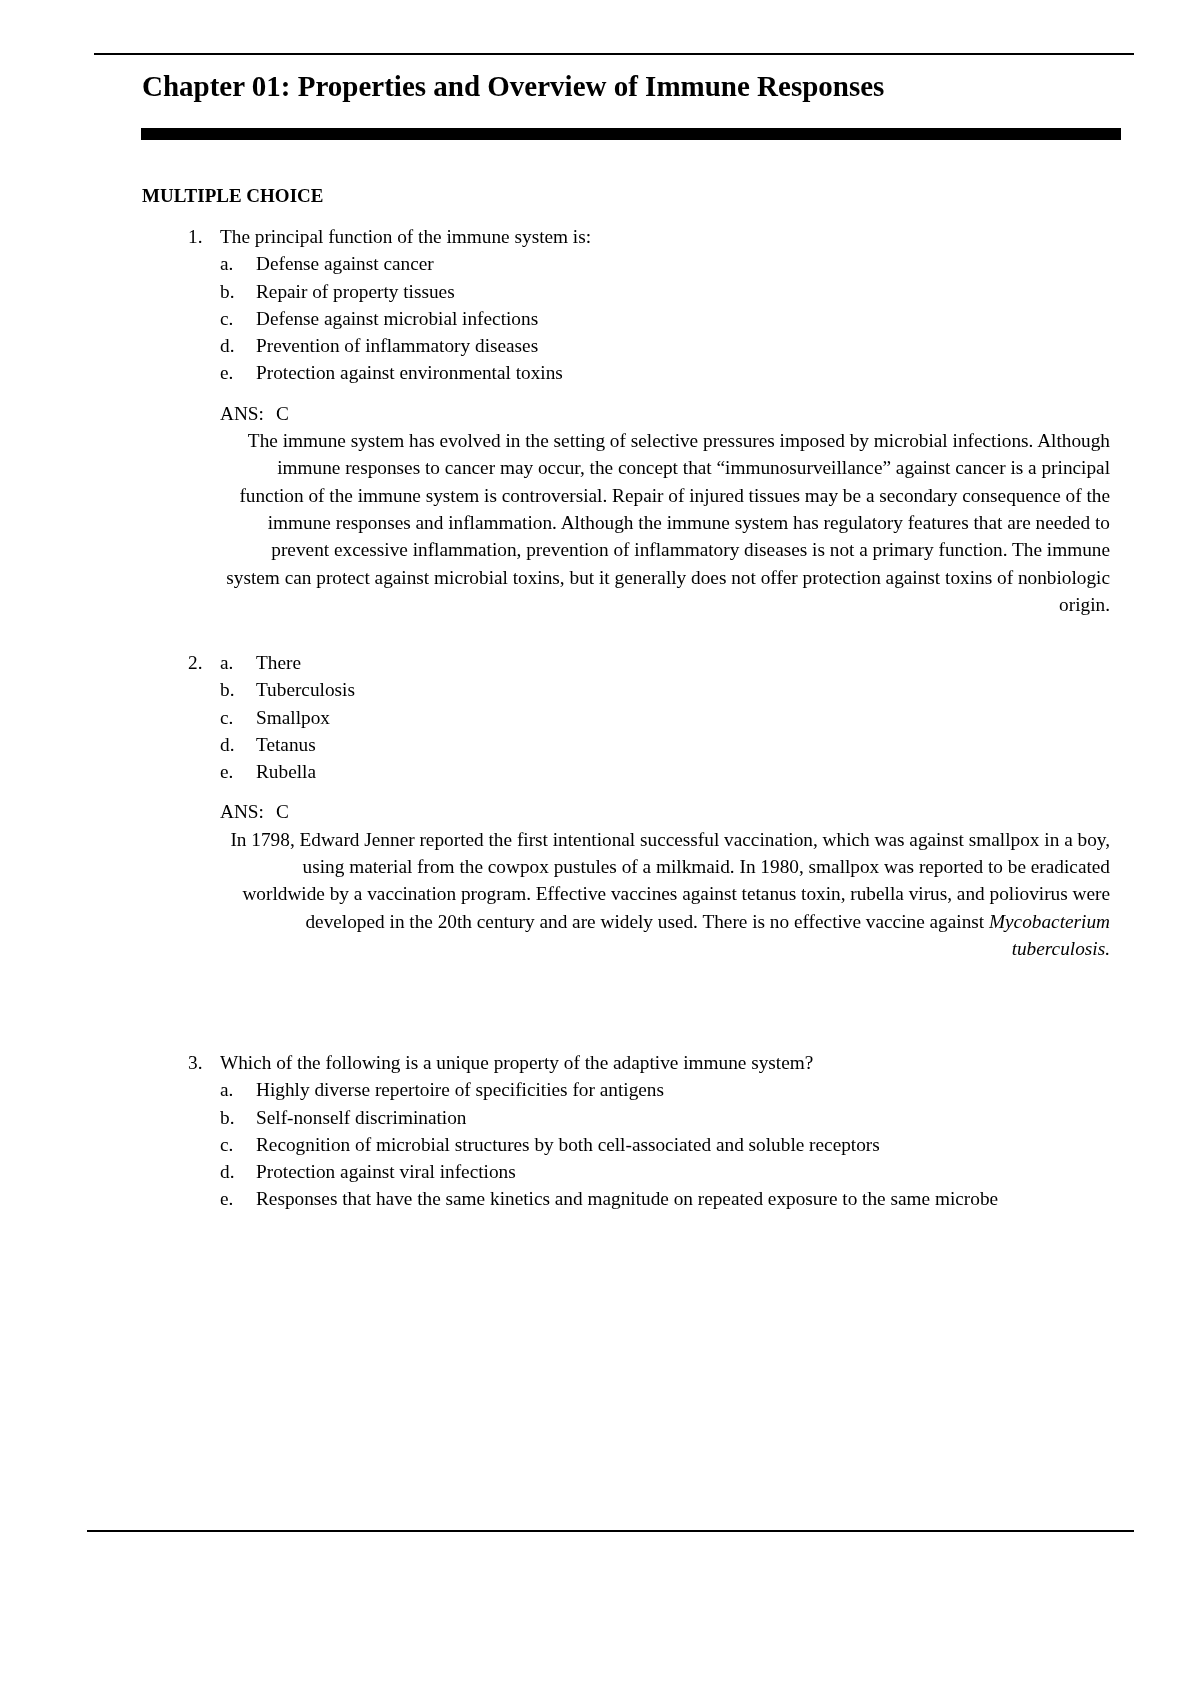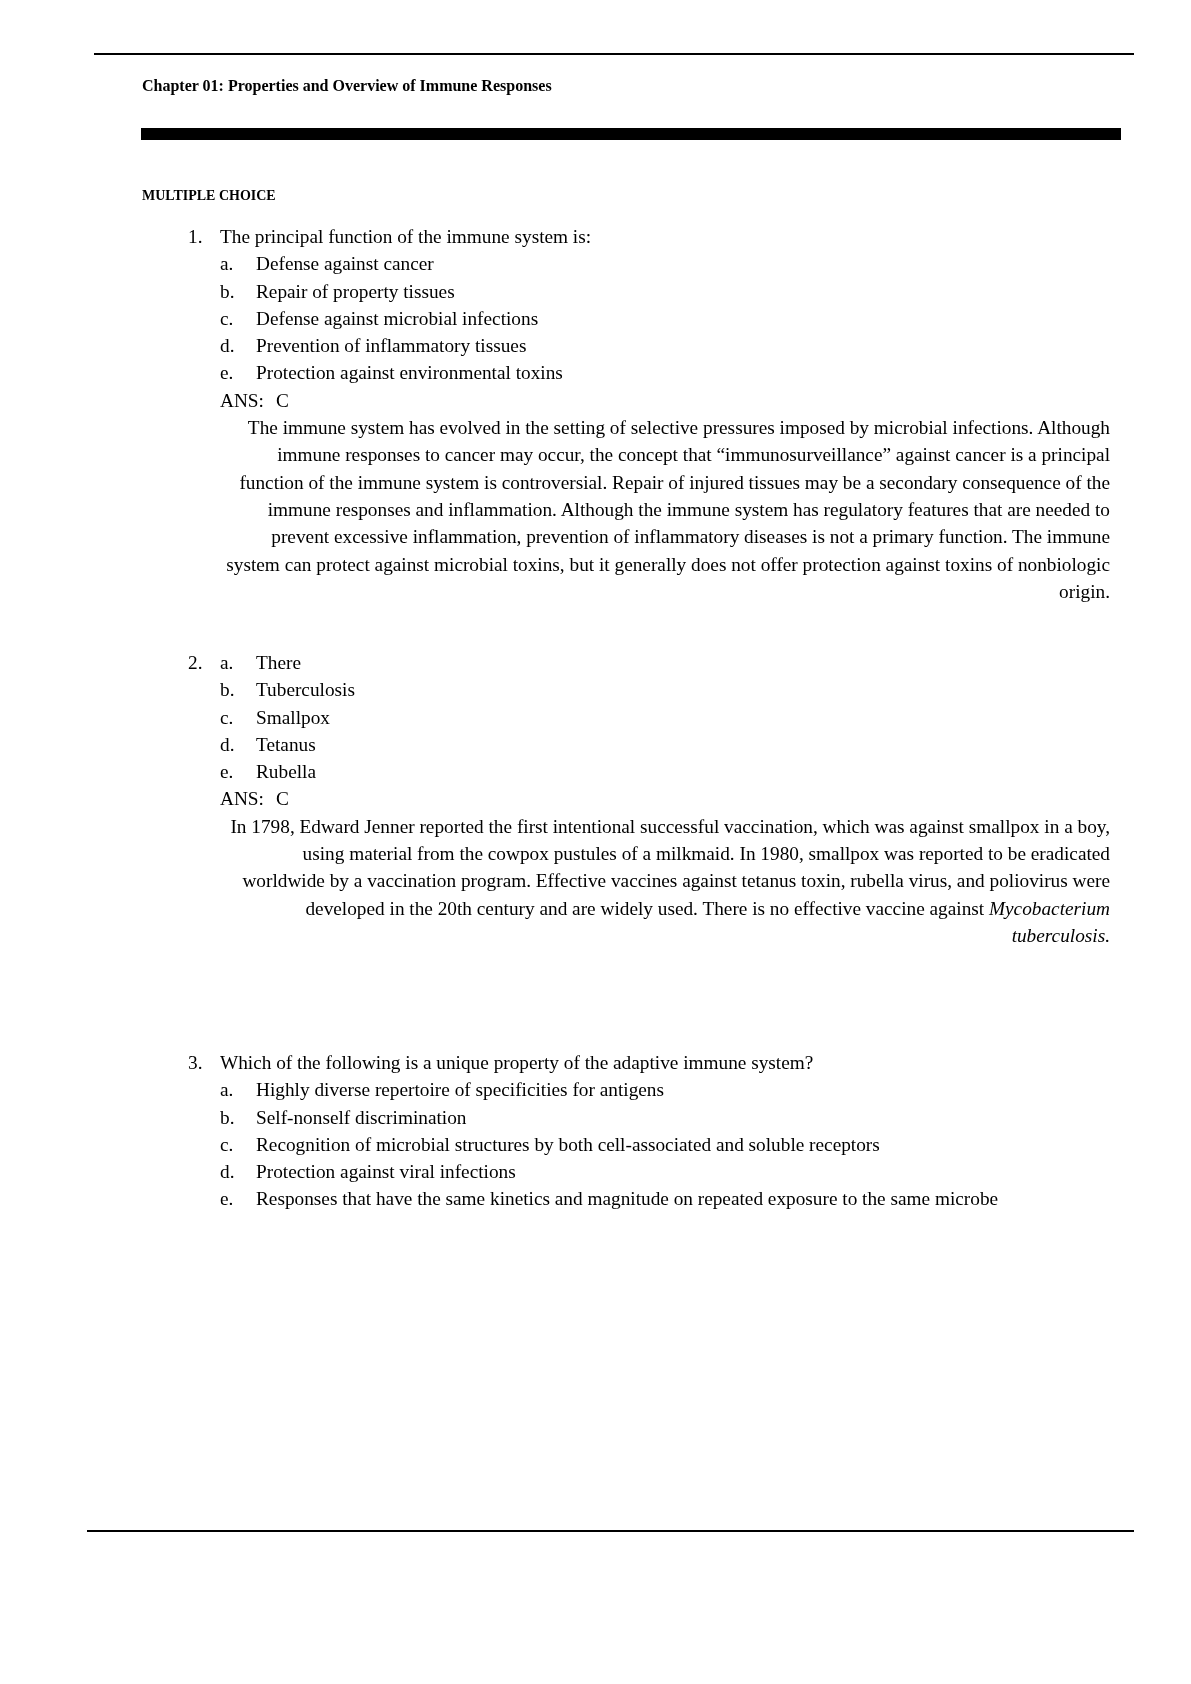--- a/index.html
+++ b/index.html
@@ -1,29 +1,29 @@
 <!DOCTYPE html>
 <html><head>
 <meta charset="utf-8">
 <style>
   html, body { margin: 0; padding: 0; background: #ffffff; }
   body { width: 1191px; height: 1684px; position: relative; overflow: hidden;
          font-family: "Liberation Serif", "DejaVu Serif", serif; color: #000; }
   .rule-top { position: absolute; left: 94px; top: 53px; width: 1040px; height: 2px; background: #000; }
-  .header { position: absolute; left: 142px; top: 72px; font-weight: bold; font-size: 16px; line-height: 28px; white-space: nowrap; }
+  .header { position: absolute; left: 142px; top: 72px; font-weight: bold; font-size: 29px; line-height: 28px; white-space: nowrap; }
   .header .line { display: block; }
   .thick-bar { position: absolute; left: 141px; top: 128px; width: 980px; height: 12px; background: #000; }
-  .section-title { position: absolute; left: 142px; top: 184px; font-weight: bold; font-size: 14px; line-height: 24px; }
+  .section-title { position: absolute; left: 142px; top: 184px; font-weight: bold; font-size: 19px; line-height: 24px; }
   .q { position: absolute; left: 180px; font-size: 19.3px; line-height: 27.3px; width: 930px; }
   .q .stem { position: relative; padding-left: 40px; }
   .q .num { position: absolute; left: 8px; top: 0; }
   .q .opts { padding-left: 40px; margin: 0; }
   .q .opt { position: relative; padding-left: 36px; }
   .q .opt .letter { position: absolute; left: 0; top: 0; }
-  .q .ans { padding-left: 40px; }
+  .q .ans { padding-left: 40px; margin-top: 13px; }
   .q .ans .ans-letter { margin-left: 12px; }
   .q .rationale { padding-left: 40px; text-align: right; }
   .q .rationale em { font-style: italic; }
   .rule-bottom { position: absolute; left: 87px; top: 1530px; width: 1047px; height: 2px; background: #000; }
 </style>
 </head>
 <body>
 
 <div class="rule-top"></div>
 
@@ -37,21 +37,21 @@
 
 <div class="q" style="top:223px;">
   <div class="stem">
     <span class="num">1.</span>
     <span>The principal function of the immune system is:</span>
   </div>
   <div class="opts">
     <div class="opt"><span class="letter">a.</span><span>Defense against cancer</span></div>
     <div class="opt"><span class="letter">b.</span><span>Repair of property tissues</span></div>
     <div class="opt"><span class="letter">c.</span><span>Defense against microbial infections</span></div>
-    <div class="opt"><span class="letter">d.</span><span>Prevention of inflammatory tissues</span></div>
+    <div class="opt"><span class="letter">d.</span><span>Prevention of inflammatory diseases</span></div>
     <div class="opt"><span class="letter">e.</span><span>Protection against environmental toxins</span></div>
   </div>
   <div class="ans">
     <span>ANS:</span><span class="ans-letter">C</span>
   </div>
   <div class="rationale">The immune system has evolved in the setting of selective pressures imposed by microbial infections. Although immune responses to cancer may occur, the concept that “immunosurveillance” against cancer is a principal function of the immune system is controversial. Repair of injured tissues may be a secondary consequence of the immune responses and inflammation. Although the immune system has regulatory features that are needed to prevent excessive inflammation, prevention of inflammatory diseases is not a primary function. The immune system can protect against microbial toxins, but it generally does not offer protection against toxins of nonbiologic origin.</div>
 </div>
 
 <div class="q" style="top:649px;">
   <div class="stem">

